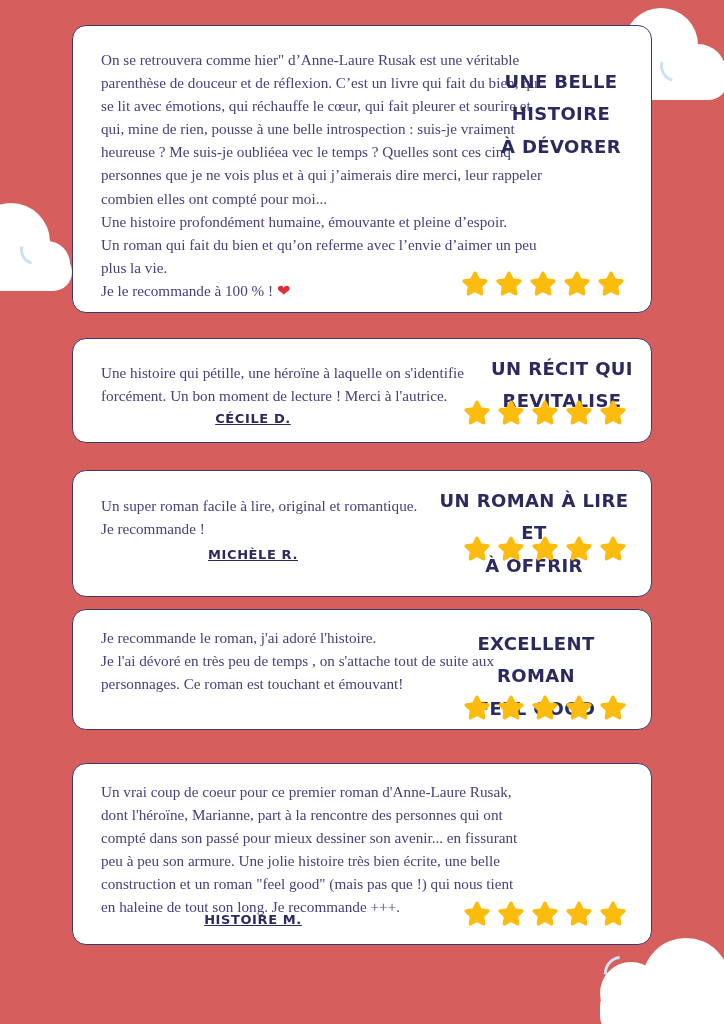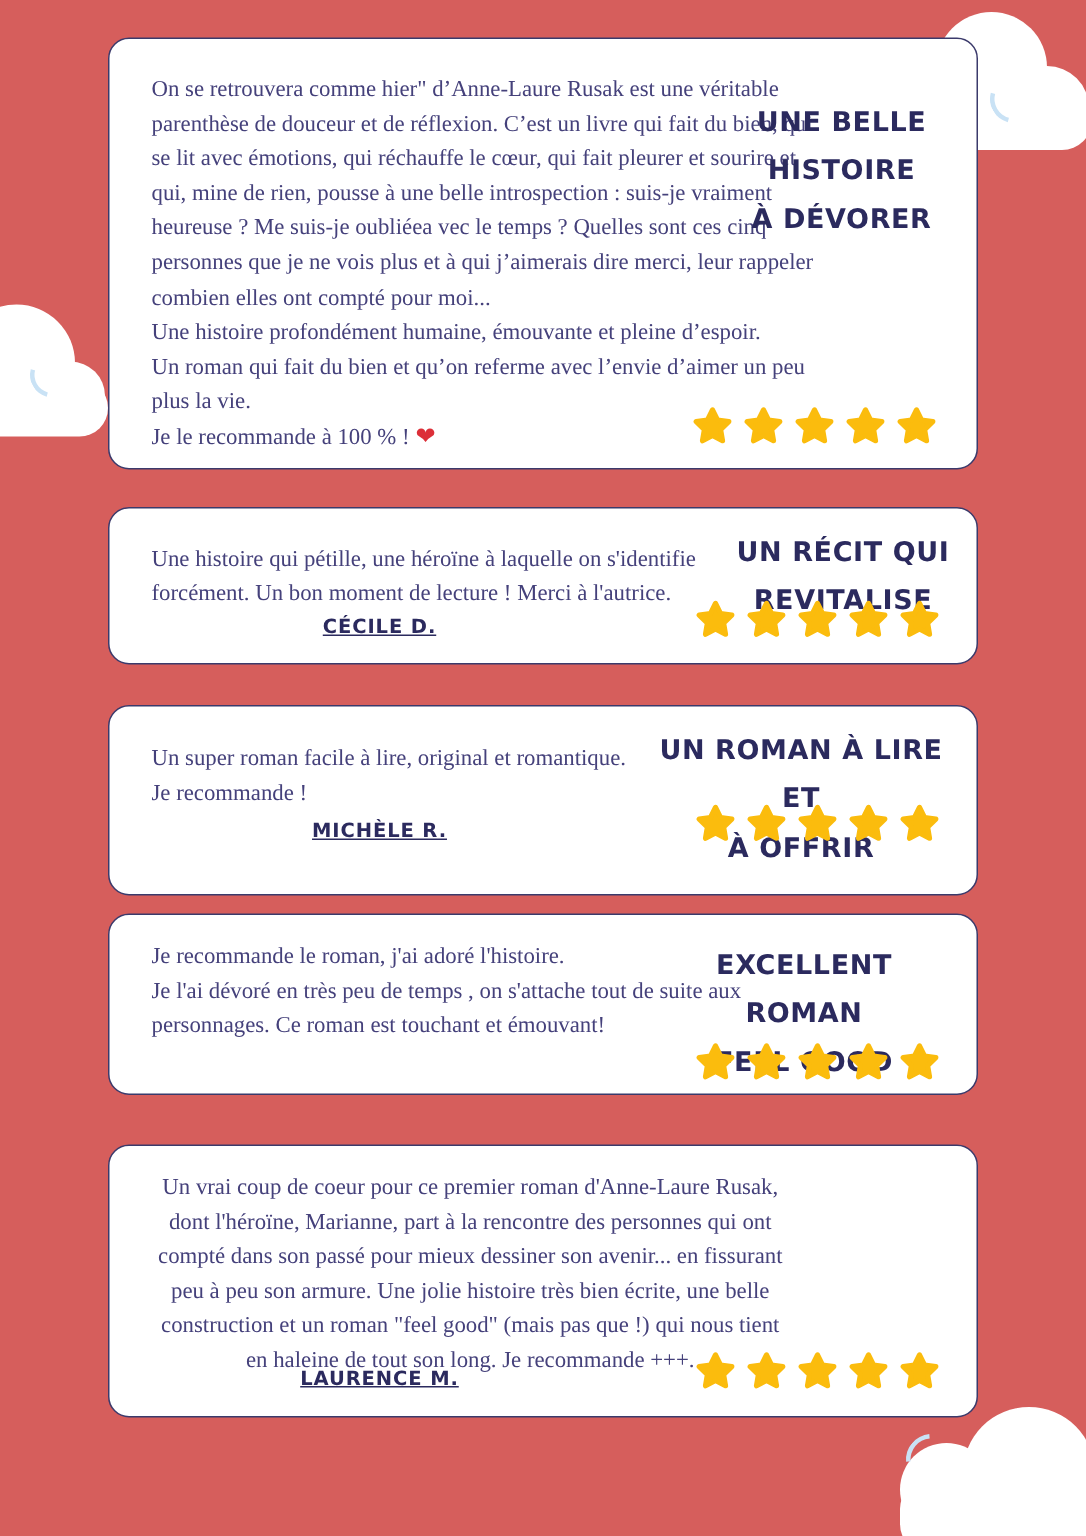--- a/index.html
+++ b/index.html
@@ -30,21 +30,21 @@
   .review-text{
     margin:0;
     color:var(--body-text,#45417B);
     font-size:15.2px;line-height:1.52;
     white-space:pre-line;
   }
   .c1 .review-text{width:452px;}
   .c2 .review-text{width:385px;}
   .c3 .review-text{width:380px;}
   .c4 .review-text{width:405px;}
-  .c5 .review-text{width:425px;text-align:center;}
+  .c5 .review-text{width:425px;}
 
   .heart{
     color:var(--heart,#DC2F38);
     font-family:"DejaVu Sans",sans-serif;
     font-size:16px;
     margin-left:4px;
   }
 
   .tag{
     position:absolute;
@@ -242,21 +242,21 @@
           <path d="M12 2.8l2.9 5.8 6.4.9-4.7 4.5 1.1 6.4L12 17.4l-5.7 3 1.1-6.4-4.7-4.5 6.4-.9z"></path>
         </svg>
         <svg class="star" viewBox="0 0 24 24" aria-hidden="true">
           <path d="M12 2.8l2.9 5.8 6.4.9-4.7 4.5 1.1 6.4L12 17.4l-5.7 3 1.1-6.4-4.7-4.5 6.4-.9z"></path>
         </svg>
       </div>
   </div>
 
   <div class="card c5">
     <p class="review-text">Un vrai coup de coeur pour ce premier roman d'Anne-Laure Rusak, dont l'héroïne, Marianne, part à la rencontre des personnes qui ont compté dans son passé pour mieux dessiner son avenir... en fissurant peu à peu son armure. Une jolie histoire très bien écrite, une belle construction et un roman "feel good" (mais pas que !) qui nous tient en haleine de tout son long. Je recommande +++.</p>
-    <div class="author">LAURENCE M.</div>
+    <div class="author">HISTOIRE M.</div>
     <div class="stars">
         <svg class="star" viewBox="0 0 24 24" aria-hidden="true">
           <path d="M12 2.8l2.9 5.8 6.4.9-4.7 4.5 1.1 6.4L12 17.4l-5.7 3 1.1-6.4-4.7-4.5 6.4-.9z"></path>
         </svg>
         <svg class="star" viewBox="0 0 24 24" aria-hidden="true">
           <path d="M12 2.8l2.9 5.8 6.4.9-4.7 4.5 1.1 6.4L12 17.4l-5.7 3 1.1-6.4-4.7-4.5 6.4-.9z"></path>
         </svg>
         <svg class="star" viewBox="0 0 24 24" aria-hidden="true">
           <path d="M12 2.8l2.9 5.8 6.4.9-4.7 4.5 1.1 6.4L12 17.4l-5.7 3 1.1-6.4-4.7-4.5 6.4-.9z"></path>
         </svg>

